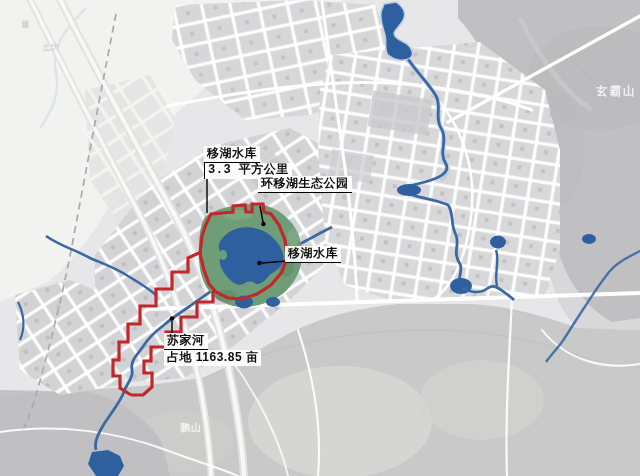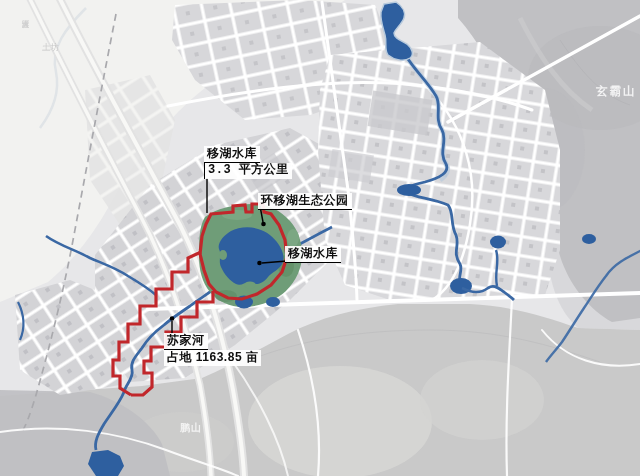--- a/index.html
+++ b/index.html
@@ -150,21 +150,21 @@
     <line x1="172" y1="321" x2="172" y2="334"></line>
     <circle cx="172" cy="318.5" r="2.3" stroke="none"></circle>
   </g>
 </svg>
 
   <div class="callout" style="left:204px;top:146px;">
     <div class="line title">移湖水库</div>
     <div class="line lborder">3.3 平方公里</div>
   </div>
 
-  <div class="callout" style="left:258px;top:193px;">
+  <div class="callout" style="left:258px;top:176px;">
     <div class="line title">环移湖生态公园</div>
   </div>
 
   <div class="callout" style="left:285px;top:246px;font-family:Liberation Serif, serif;">
     <div class="line title">移湖水库</div>
   </div>
 
   <div class="callout" style="left:164px;top:333px;">
     <div class="line title">苏家河</div>
     <div class="line">占地 1163.85 亩</div>

